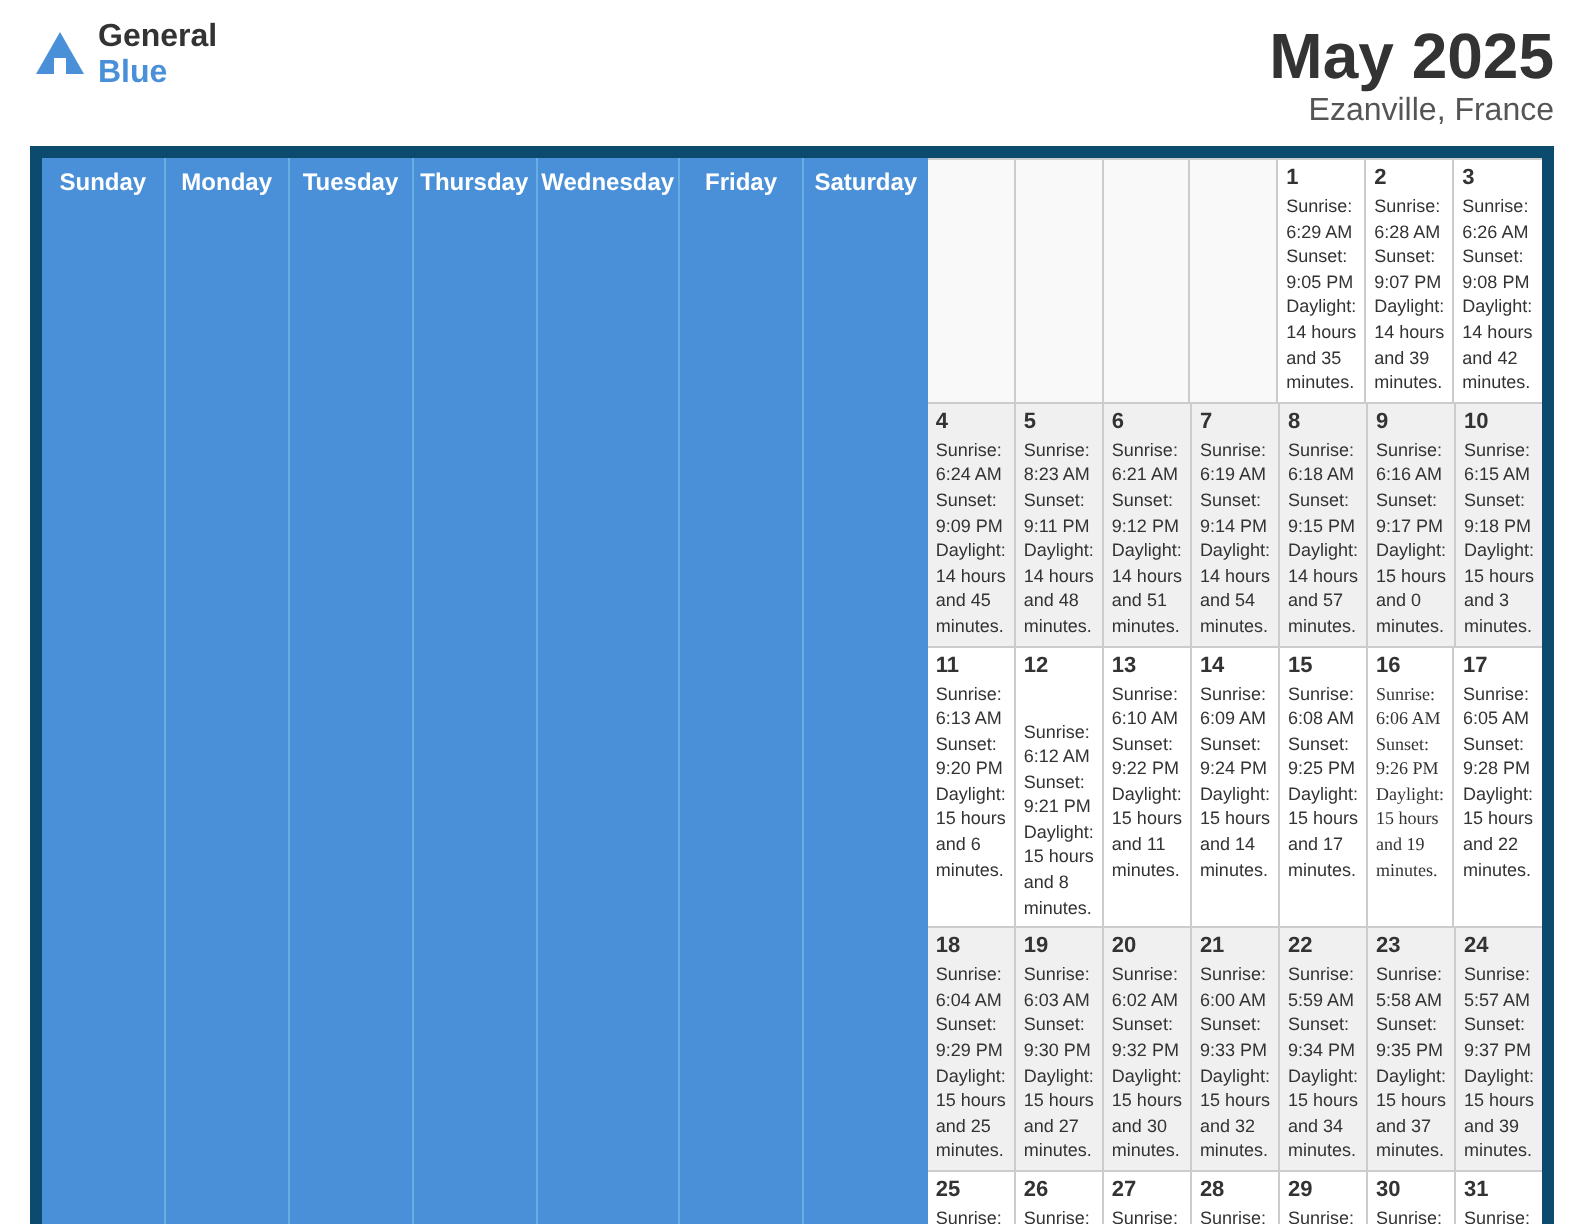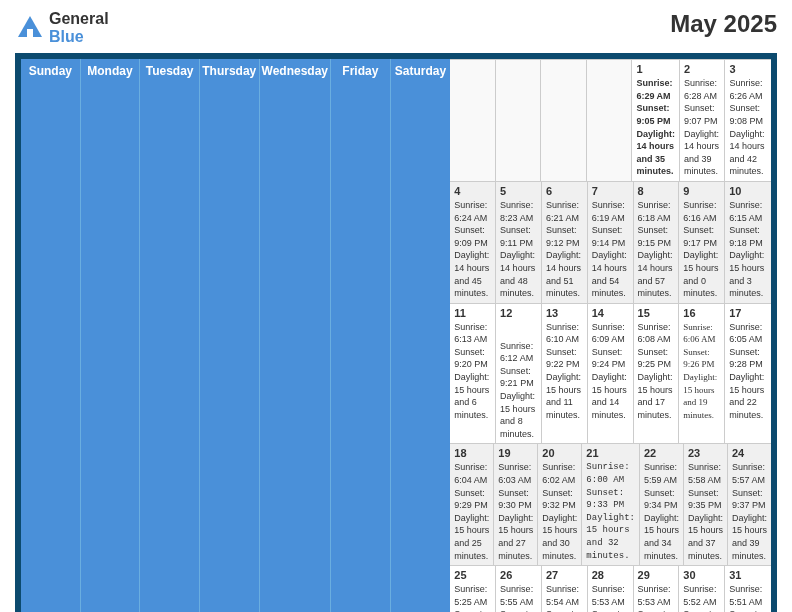--- a/index.html
+++ b/index.html
@@ -44,21 +44,21 @@
       color: #4a90d9;
     }
     .logo-icon {
       width: 30px;
       height: 30px;
     }
     .title-block {
       text-align: right;
     }
     .title-month {
-      font-size: 24px;
+      font-size: 32px;
       font-weight: bold;
       color: #333;
     }
     .title-location {
       font-size: 16px;
       color: #555;
     }
     .calendar {
       flex: 1;
       display: flex;
@@ -138,20 +138,21 @@
         <polygon points="15,3 27,24 3,24" fill="#4a90d9"></polygon>
         <rect x="12" y="16" width="6" height="8" fill="#fff"></rect>
       </svg>
       <div class="logo-text">
         <span class="logo-general">General</span>
         <span class="logo-blue">Blue</span>
       </div>
     </div>
     <div class="title-block">
       <div class="title-month">May 2025</div>
+      <div class="title-location">Ezanville, France</div>
     </div>
   </div>
 
   <div class="calendar">
     <div class="cal-header-row">
     <div class="cal-header-cell">Sunday</div>
         <div class="cal-header-cell">Monday</div>
         <div class="cal-header-cell">Tuesday</div>
         <div class="cal-header-cell">Thursday</div>
         <div class="cal-header-cell">Wednesday</div>
@@ -159,21 +160,21 @@
         <div class="cal-header-cell">Saturday</div>
       </div>
     <div class="cal-body">
     <div class="cal-row">
           <div class="cal-cell empty"></div>
           <div class="cal-cell empty"></div>
           <div class="cal-cell empty"></div>
           <div class="cal-cell empty"></div>
           <div class="cal-cell">
             <div class="day-num">1</div>
-            <div class="day-info" style="white-space: pre-line; font-weight: bold;">Sunrise: 6:29 AM
+            <div class="day-info" style="white-space: pre-line;">Sunrise: 6:29 AM
 Sunset: 9:05 PM
 Daylight: 14 hours
 and 35 minutes.</div>
           </div>
           <div class="cal-cell">
             <div class="day-num">2</div>
             <div class="day-info" style="white-space: pre-line;">Sunrise: 6:28 AM
 Sunset: 9:07 PM
 Daylight: 14 hours
 and 39 minutes.</div>
@@ -305,21 +306,21 @@
           </div>
           <div class="cal-cell shaded">
             <div class="day-num">20</div>
             <div class="day-info" style="white-space: pre-line;">Sunrise: 6:02 AM
 Sunset: 9:32 PM
 Daylight: 15 hours
 and 30 minutes.</div>
           </div>
           <div class="cal-cell shaded">
             <div class="day-num">21</div>
-            <div class="day-info" style="white-space: pre-line; font-family: Liberation Mono, monospace;">Sunrise: 6:00 AM
+            <div class="day-info" style="white-space: pre-line;">Sunrise: 6:00 AM
 Sunset: 9:33 PM
 Daylight: 15 hours
 and 32 minutes.</div>
           </div>
           <div class="cal-cell shaded">
             <div class="day-num">22</div>
             <div class="day-info" style="white-space: pre-line;">Sunrise: 5:59 AM
 Sunset: 9:34 PM
 Daylight: 15 hours
 and 34 minutes.</div>

